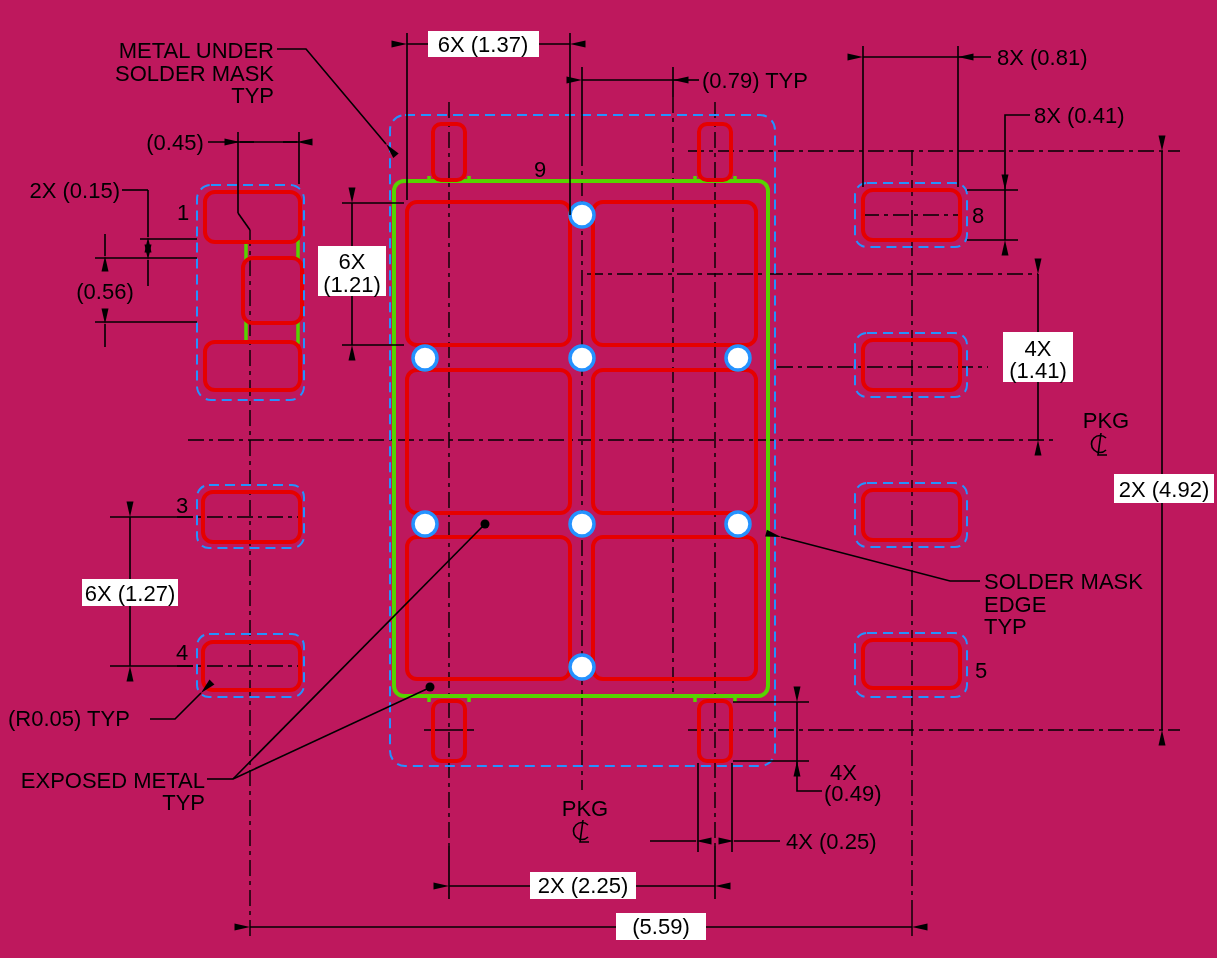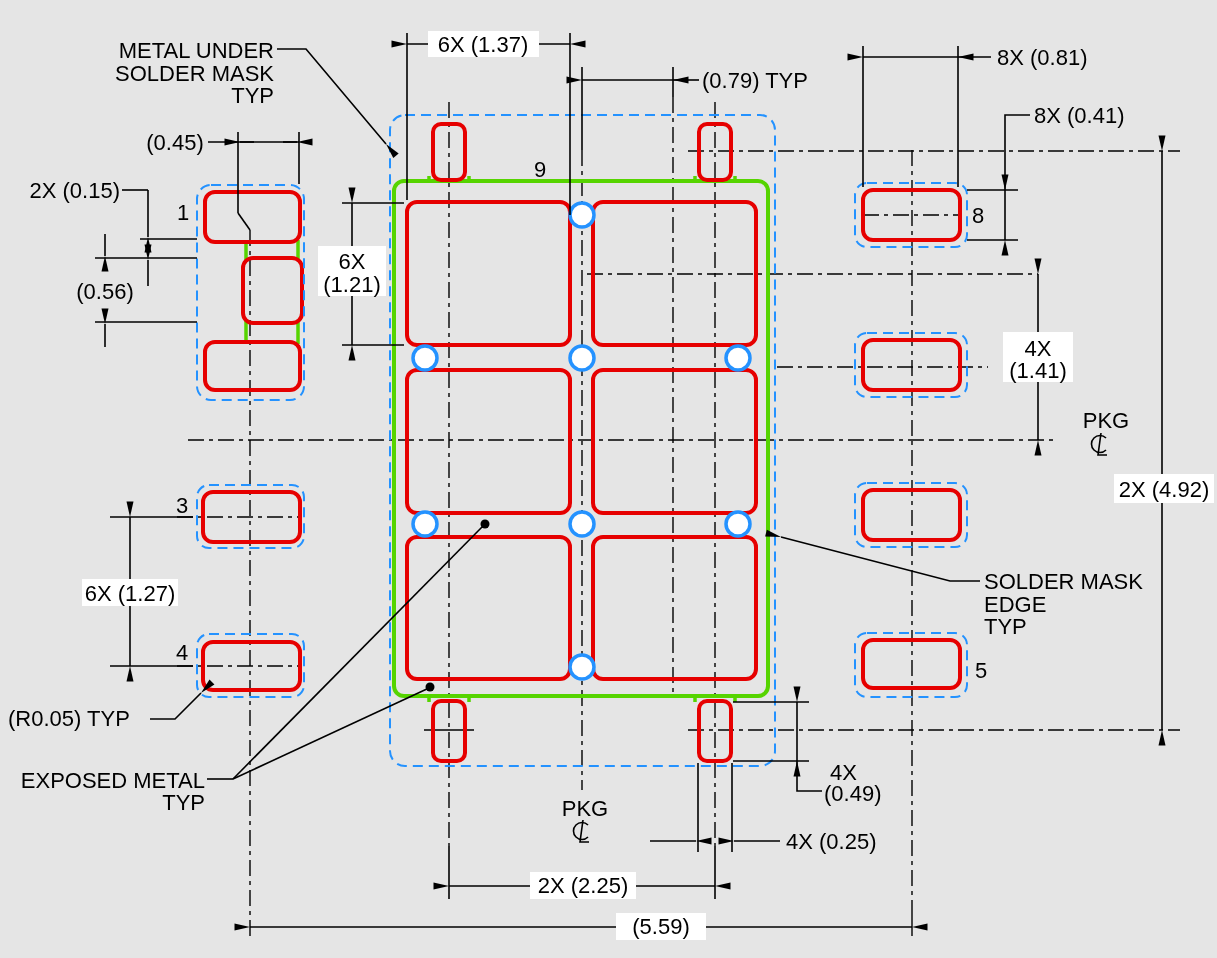--- a/index.html
+++ b/index.html
@@ -1,16 +1,16 @@
 <!DOCTYPE html>
 <html style="--pad: #e60000; --metal: #56d400; --mask: #2492ff;"><head>
 <meta charset="utf-8">
 <style>
   html,body{margin:0;padding:0;background:#fff}
-  .stage{width:1217px;height:958px;position:relative;background:#e5e5e5;font-family:"Liberation Sans",sans-serif}
+  .stage{width:1217px;height:958px;position:relative;background:#be185d;font-family:"Liberation Sans",sans-serif}
   svg{display:block}
   .t{font-family:"Liberation Sans",sans-serif;font-size:22px;fill:#000;stroke:none}
   .tc{text-anchor:middle}
   .te{text-anchor:end}
   .pad{stroke:var(--pad,#e60000);stroke-width:4;fill:none}
   .grn{stroke:var(--metal,#56d400);stroke-width:4;fill:none}
   .grn2{stroke:var(--metal,#56d400);stroke-width:3.5;fill:none}
   .msk{stroke:var(--mask,#2492ff);stroke-width:2;fill:none;stroke-dasharray:10 6}
   .via{stroke:var(--mask,#2492ff);stroke-width:3.5;fill:#fff}
   .blk{stroke:#000;stroke-width:1.6;fill:none}

